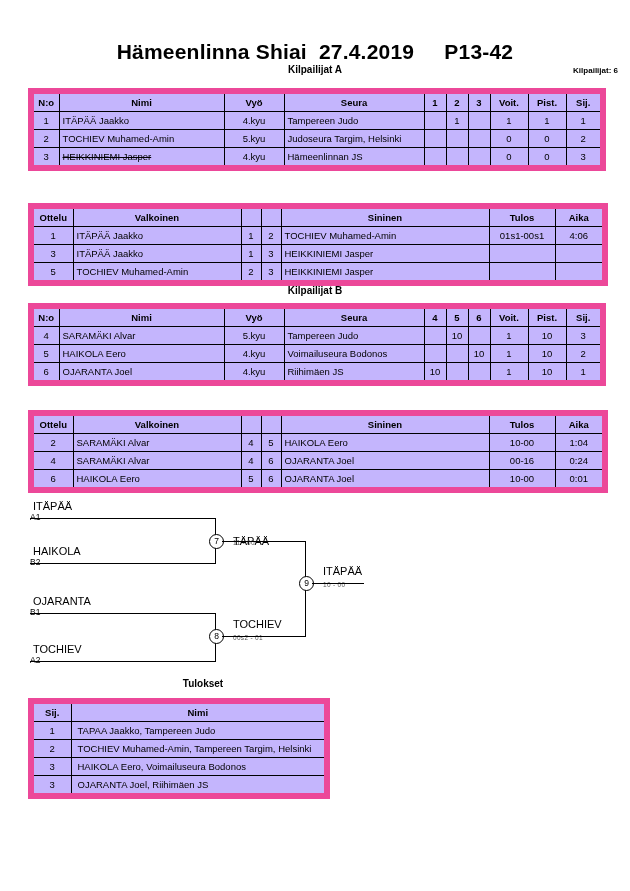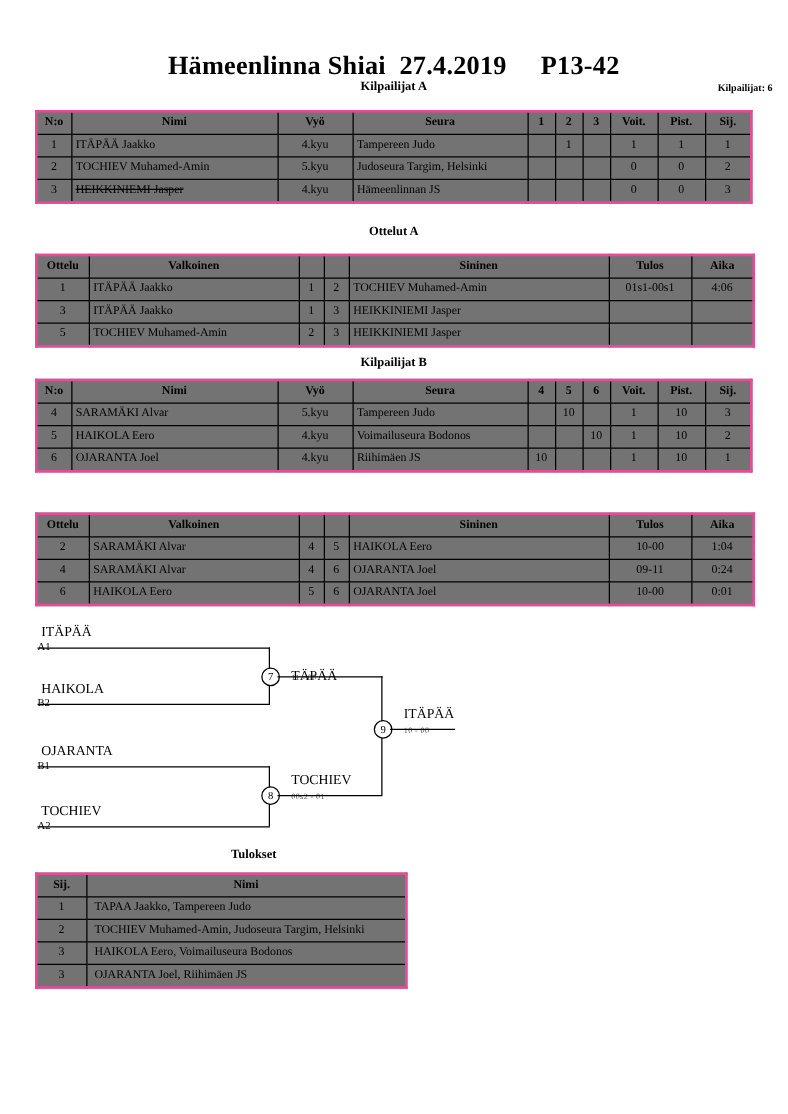--- a/index.html
+++ b/index.html
@@ -1,31 +1,31 @@
 <!DOCTYPE html>
 <html><head>
 <meta charset="utf-8">
 <style>
   html,body{margin:0;padding:0;background:#fff;}
   body{width:630px;height:891px;position:relative;
        font-family:"Liberation Sans","DejaVu Sans",sans-serif;color:#000;
        -webkit-font-smoothing:none;}
-  .page{position:relative;width:630px;height:891px;overflow:hidden;font-family:Liberation Serif, serif;}
+  .page{position:relative;width:630px;height:891px;overflow:hidden;}
 
   
   .title{position:absolute;left:0;top:40px;width:630px;text-align:center;
          font-size:21px;font-weight:bold;letter-spacing:.2px;white-space:pre;}
   .compcount{position:absolute;right:12px;top:66px;font-size:8px;font-weight:bold;}
 
   .sect-title{position:absolute;width:630px;left:0;text-align:center;
               font-size:10px;font-weight:bold;}
 
   
   table.grid{position:absolute;border-collapse:collapse;table-layout:fixed;
-             border:2px solid #ec4899;background:#737373;}
+             border:6px solid #ec4899;background:#c4b5fd;}
   table.grid th,table.grid td{border:1px solid #000;font-size:9.5px;
              padding:0 3px;height:17px;line-height:17px;overflow:visible;
              white-space:nowrap;}
   table.grid th{font-weight:bold;text-align:center;}
   td.c{text-align:center;}
   td.l{text-align:left;}
   .strike{text-decoration:line-through;}
 
   
 
@@ -109,21 +109,20 @@
           <td class="c"></td>
           <td class="c"></td>
           <td class="c"></td>
           <td class="c">0</td>
           <td class="c">0</td>
           <td class="c">3</td>
         </tr>
       </tbody>
   </table>
 
-  <div class="sect-title" style="top:180px">Ottelut A</div>
   <table class="grid" id="tbl-matches-a" style="left:28px;top:203px;width:574px">
     <colgroup>
         <col style="width:42px">
         <col style="width:168px">
         <col style="width:20px">
         <col style="width:20px">
         <col style="width:208px">
         <col style="width:66px">
         <col style="width:50px">
       </colgroup>
@@ -267,21 +266,21 @@
           <td class="l">HAIKOLA Eero</td>
           <td class="c">10-00</td>
           <td class="c">1:04</td>
         </tr>
         <tr>
           <td class="c">4</td>
           <td class="l">SARAMÄKI Alvar</td>
           <td class="c">4</td>
           <td class="c">6</td>
           <td class="l">OJARANTA Joel</td>
-          <td class="c">09-11</td>
+          <td class="c">00-16</td>
           <td class="c">0:24</td>
         </tr>
         <tr>
           <td class="c">6</td>
           <td class="l">HAIKOLA Eero</td>
           <td class="c">5</td>
           <td class="c">6</td>
           <td class="l">OJARANTA Joel</td>
           <td class="c">10-00</td>
           <td class="c">0:01</td>
@@ -341,21 +340,21 @@
       <th>Nimi</th>
     </tr>
       </thead>
     <tbody>
         <tr>
           <td class="c">1</td>
           <td class="l" style="padding-left:6px;">TAPAA Jaakko, Tampereen Judo</td>
         </tr>
         <tr>
           <td class="c">2</td>
-          <td class="l" style="padding-left:6px;">TOCHIEV Muhamed-Amin, Judoseura Targim, Helsinki</td>
+          <td class="l" style="padding-left:6px;">TOCHIEV Muhamed-Amin, Tampereen Targim, Helsinki</td>
         </tr>
         <tr>
           <td class="c">3</td>
           <td class="l" style="padding-left:6px;">HAIKOLA Eero, Voimailuseura Bodonos</td>
         </tr>
         <tr>
           <td class="c">3</td>
           <td class="l" style="padding-left:6px;">OJARANTA Joel, Riihimäen JS</td>
         </tr>
       </tbody>

